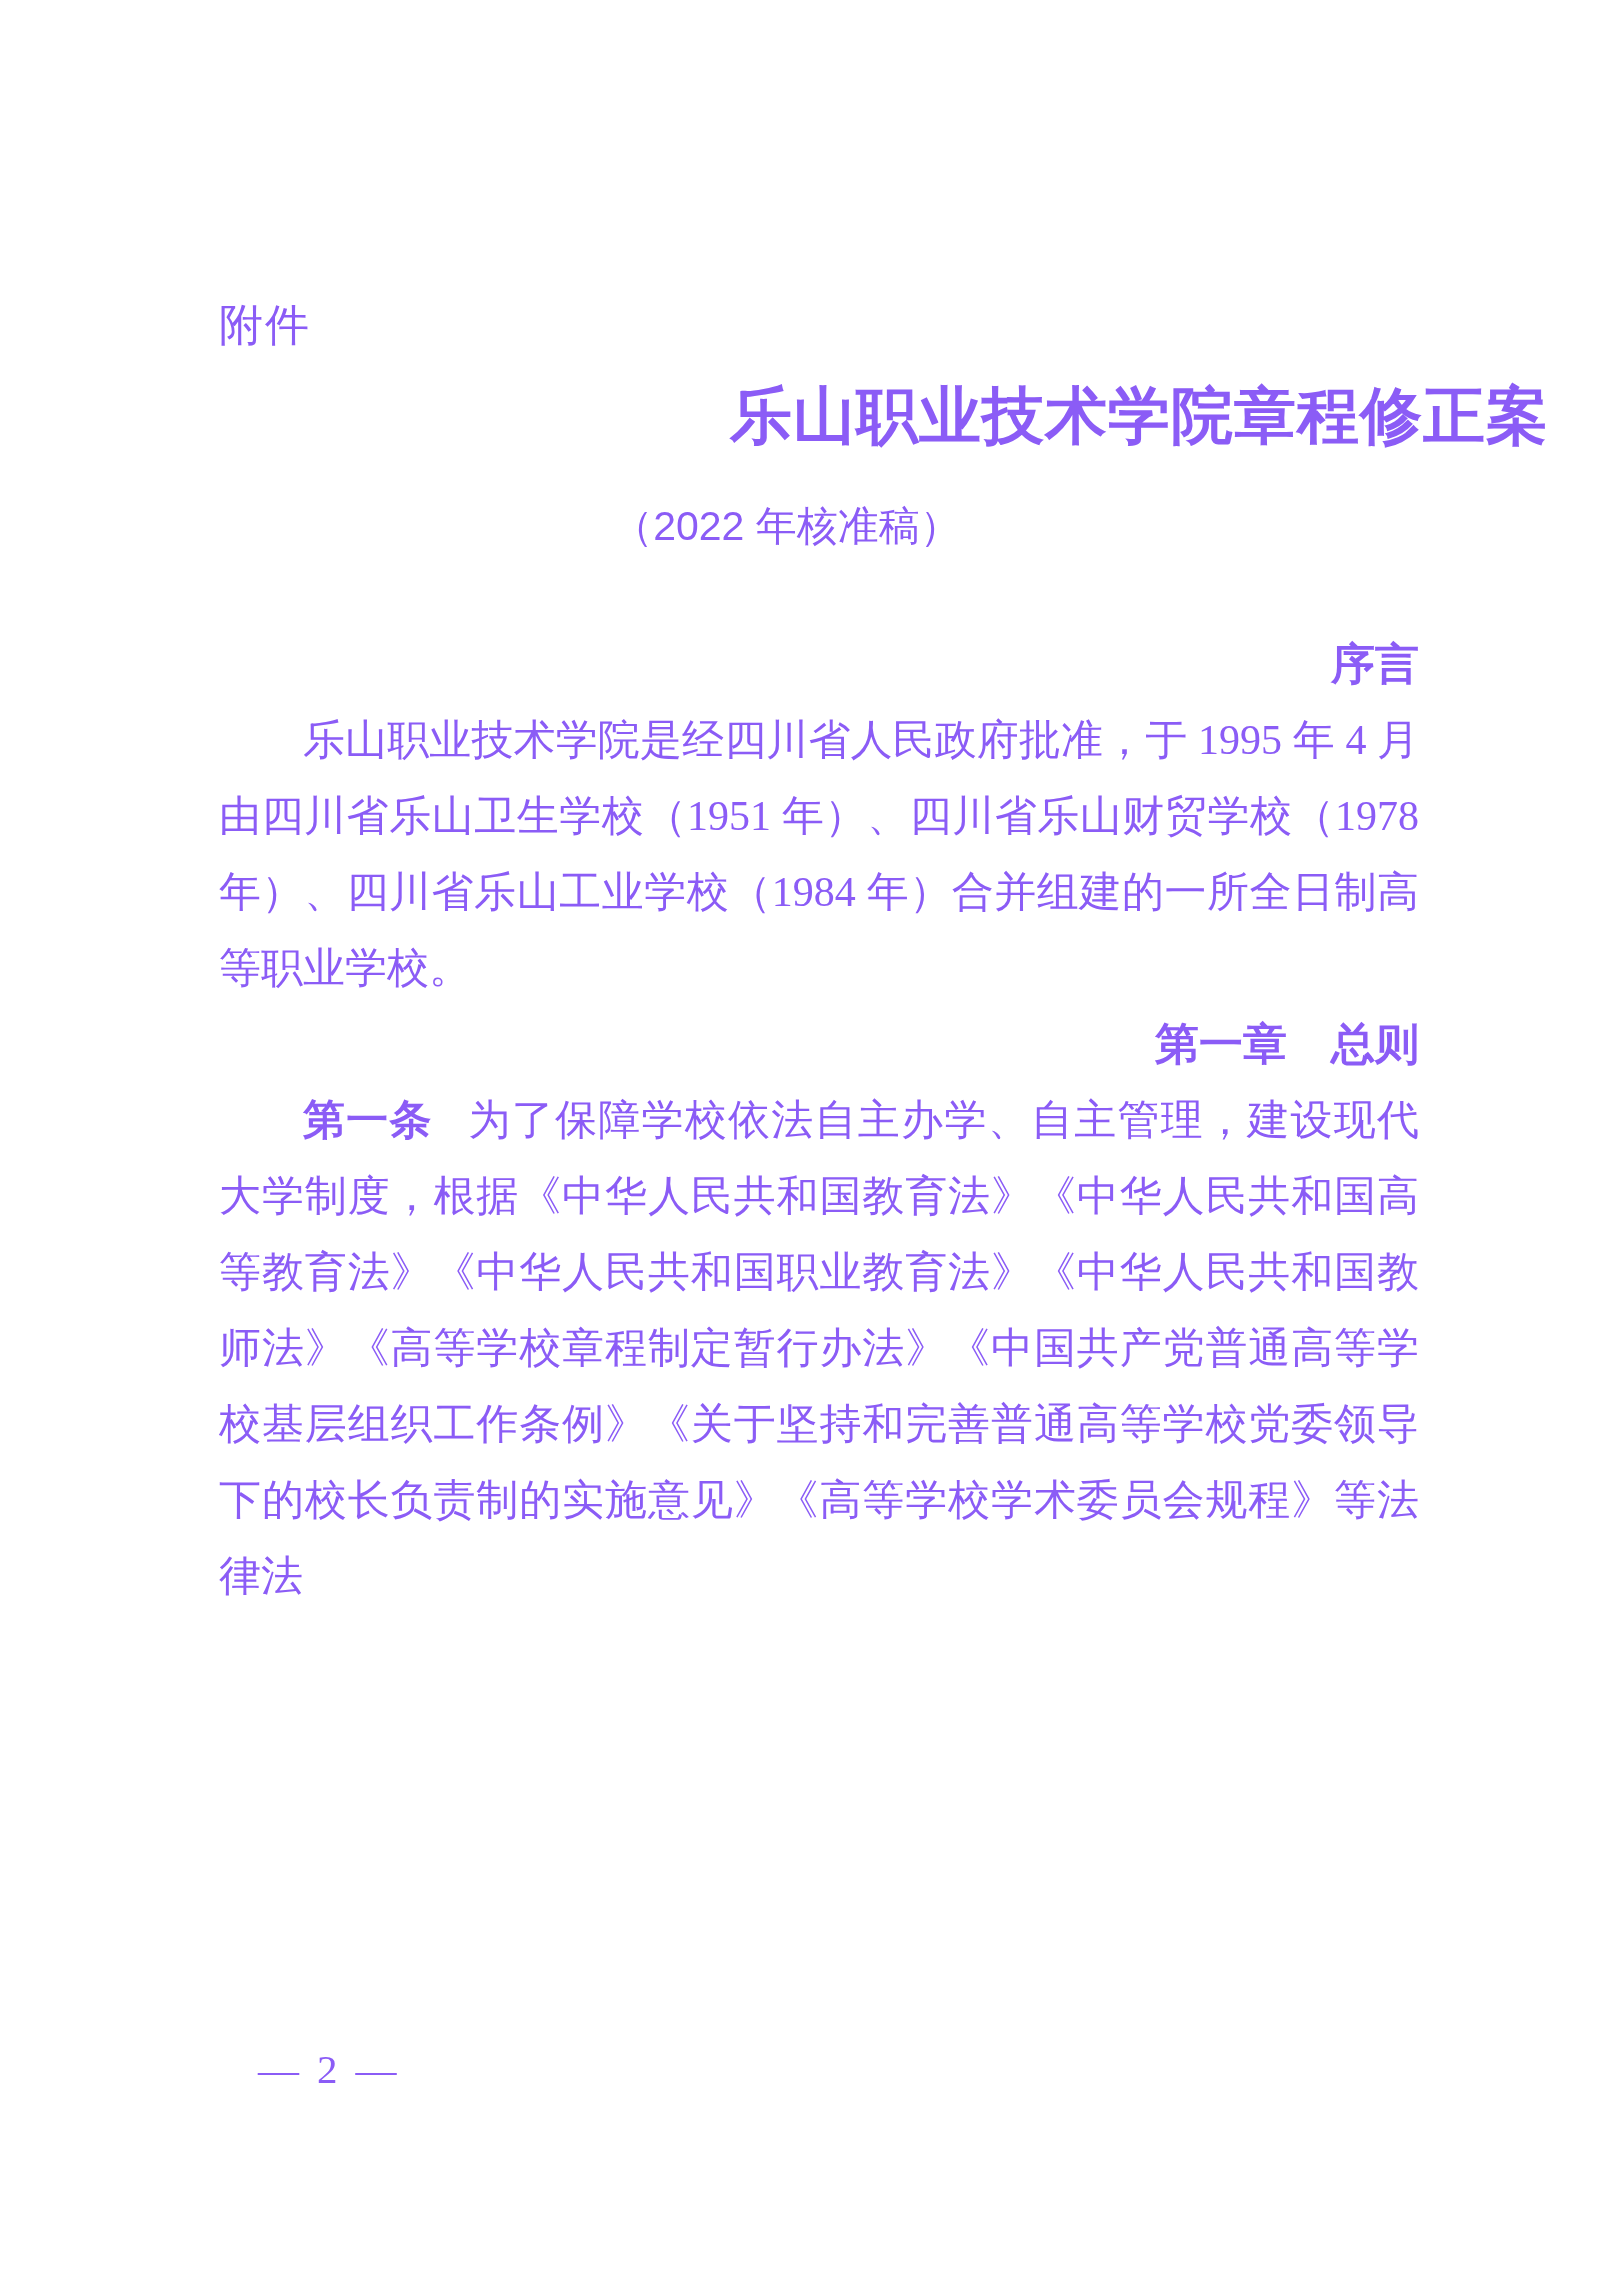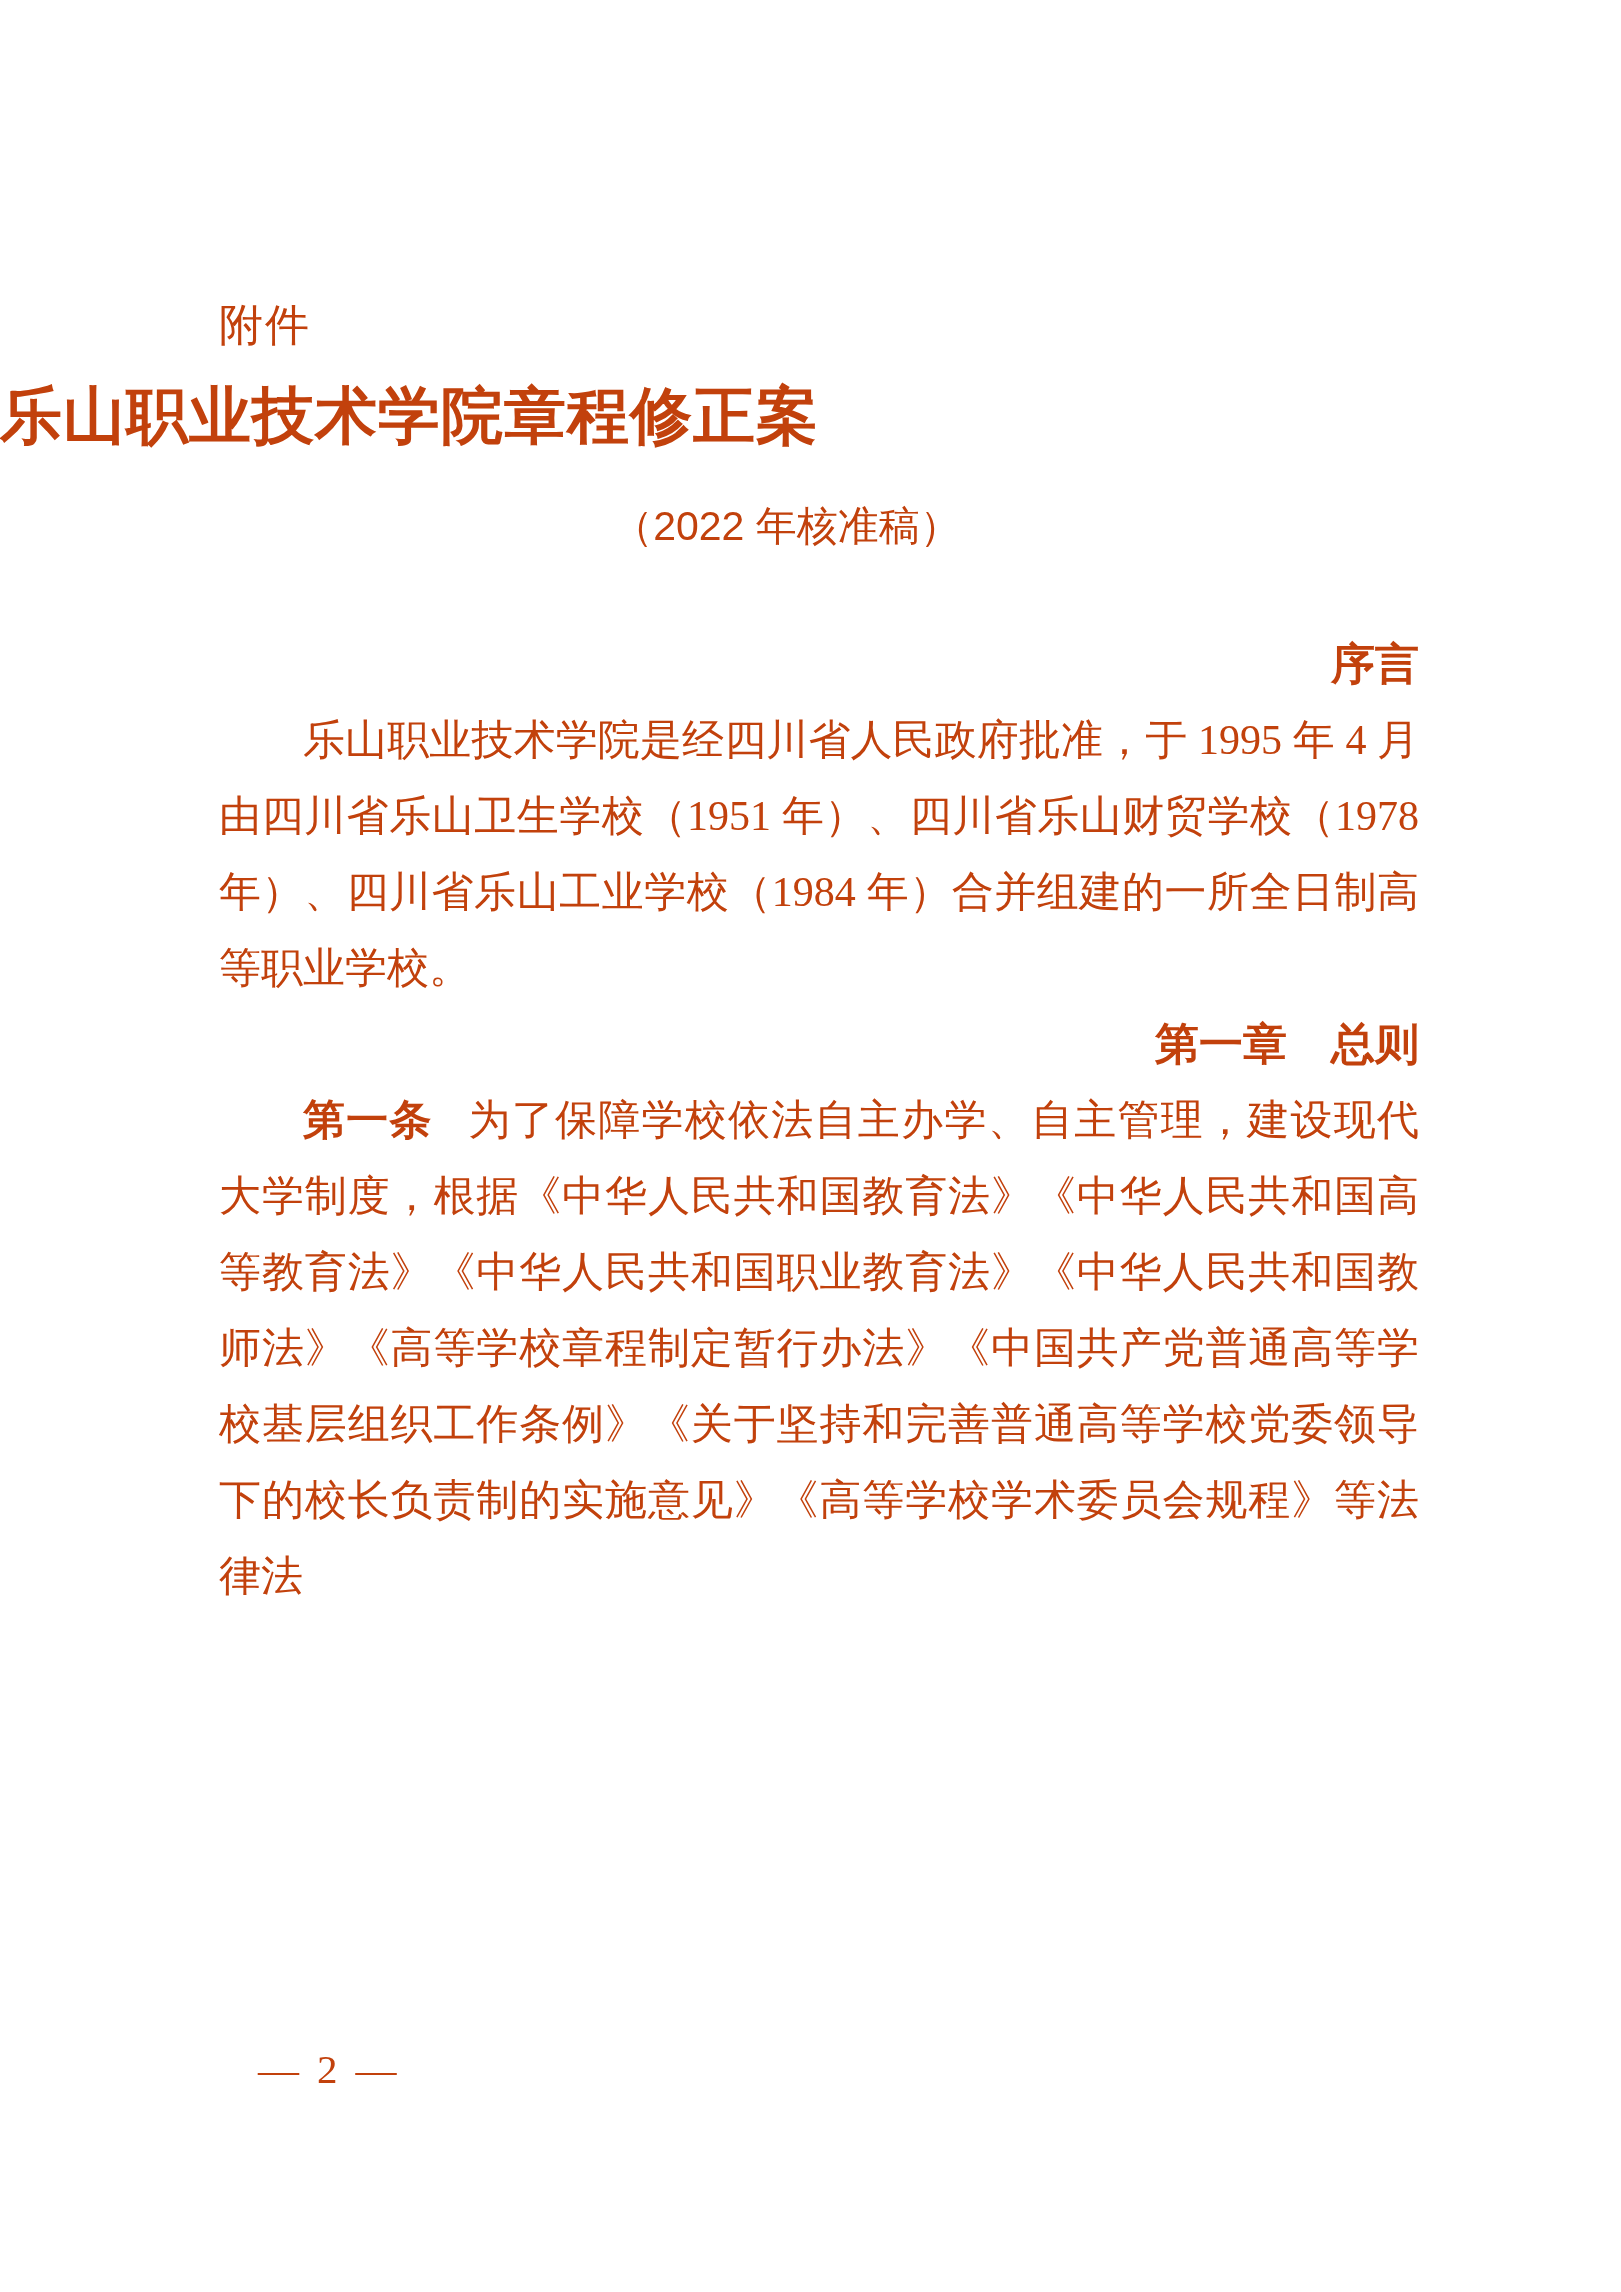--- a/index.html
+++ b/index.html
@@ -5,39 +5,39 @@
   html, body {
     margin: 0;
     padding: 0;
     background: #ffffff;
   }
   .page {
     position: relative;
     width: 1549px;
     height: 2293px;
     background: #ffffff;
-    color: #c2410c;
+    color: #8b5cf6;
     font-family: "Liberation Serif", serif;
     overflow: hidden;
   }
   .attachment {
     position: absolute;
     left: 219px;
     top: 297px;
     font-size: 44px;
     line-height: 55px;
     font-family: "Liberation Sans", sans-serif;
     letter-spacing: 2px;
   }
   .doc-title {
     position: absolute;
     top: 380px;
     left: 0;
     width: 100%;
-    text-align: left;
+    text-align: right;
     font-size: 62px;
     line-height: 73px;
     font-weight: bold;
     font-family: "Liberation Serif", serif;
     letter-spacing: 1px;
   }
   .doc-subtitle {
     position: absolute;
     top: 487px;
     left: 12px;

